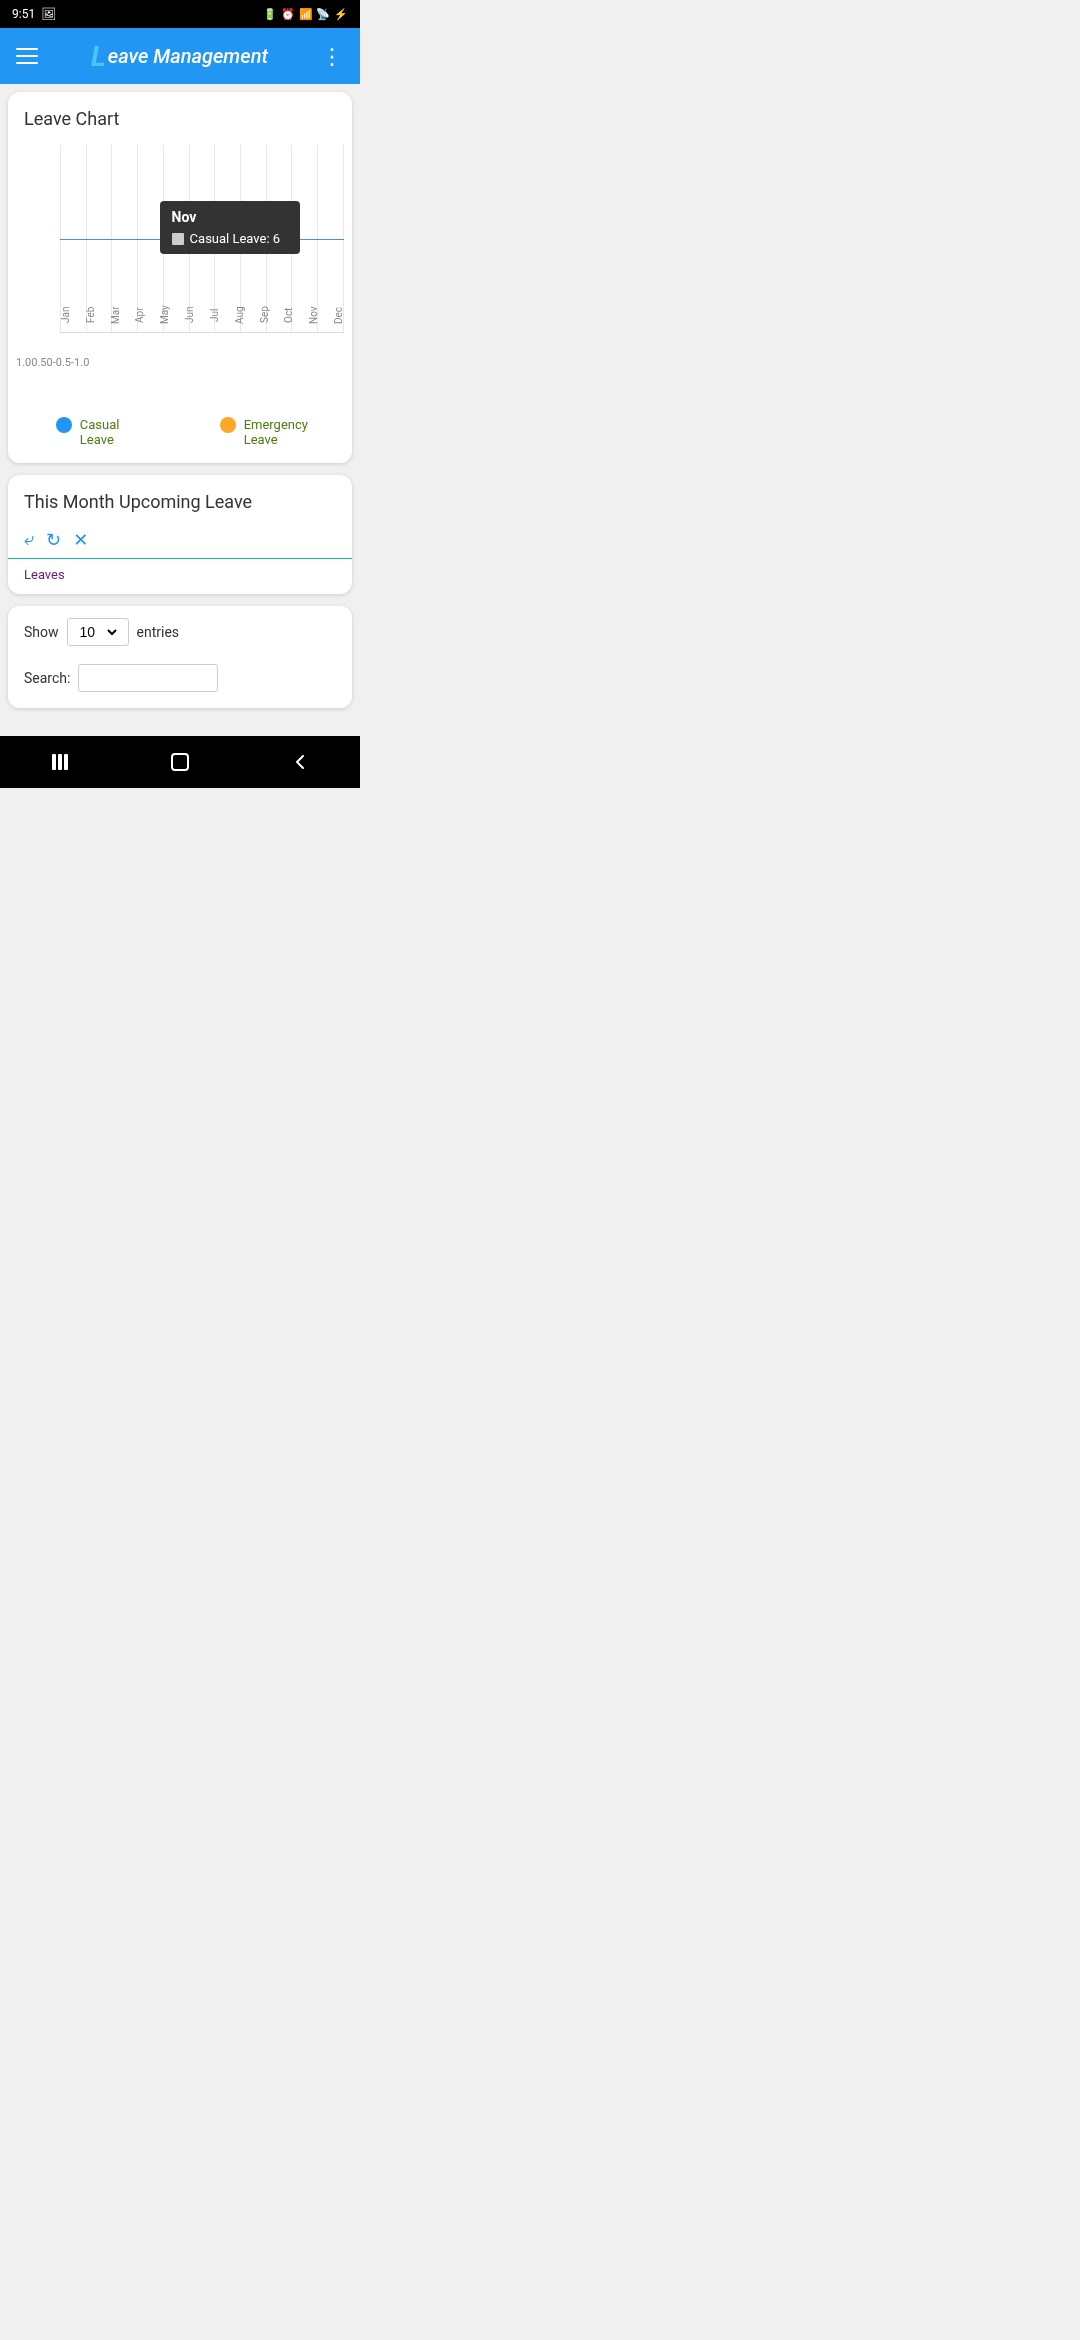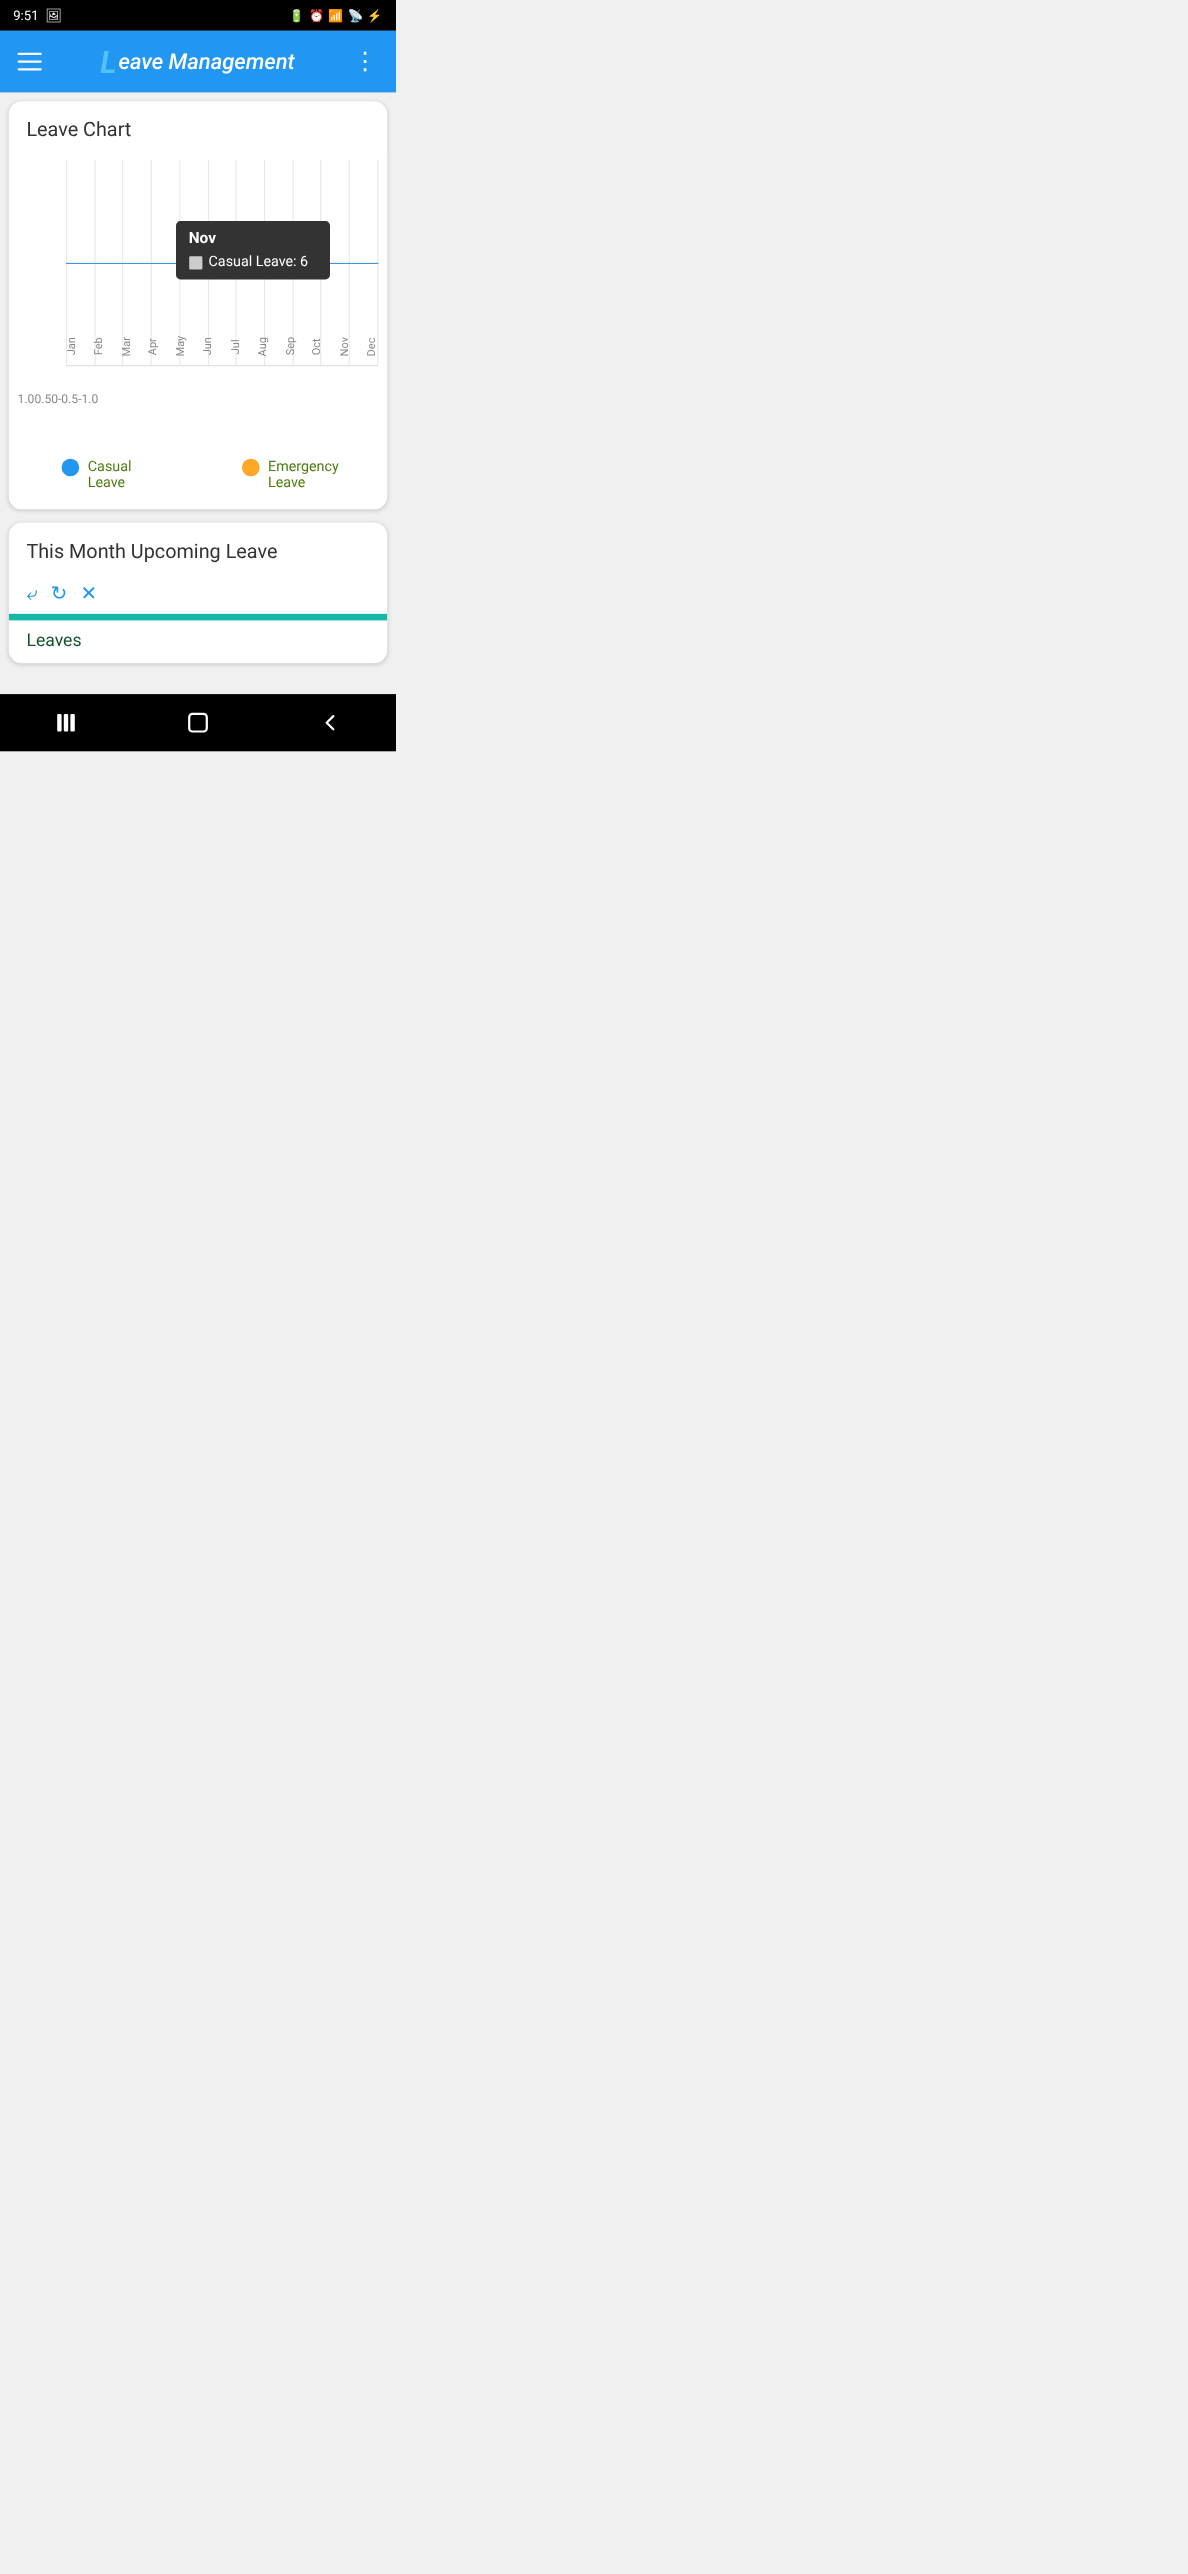--- a/index.html
+++ b/index.html
@@ -225,24 +225,24 @@
     }
     .ctrl-btn {
       font-size: 18px;
       cursor: pointer;
     }
     .ctrl-chevron { color: #2196F3; }
     .ctrl-refresh { color: #2196F3; }
     .ctrl-close { color: #2196F3; }
 
     .table-col-header {
-      font-size: 16px;
-      color: #14532d;
+      font-size: 13px;
+      color: #701a75;
       padding: 8px 16px 12px;
-      border-top: 6px solid #14b8a6;
+      border-top: 1px solid #14b8a6;
     }
 
     
     .show-entries-bar {
       background: #fff;
       padding: 12px 16px;
       display: flex;
       align-items: center;
       gap: 8px;
       font-size: 14px;
@@ -411,20 +411,38 @@
   <div class="card">
     <div class="section-title">This Month Upcoming Leave</div>
     <div class="table-controls">
       <span class="ctrl-btn ctrl-chevron">⤶</span>
       <span class="ctrl-btn ctrl-refresh">↻</span>
       <span class="ctrl-btn ctrl-close">✕</span>
     </div>
     <div class="table-col-header">Leaves</div>
   </div>
 
+  <div class="card">
+    <div class="show-entries-bar">
+      <span>Show</span>
+      <div class="entries-select">
+        <select>
+          <option value="10" selected="">10</option>
+          <option value="25">25</option>
+          <option value="50">50</option>
+          <option value="100">100</option>
+        </select>
+      </div>
+      <span>entries</span>
+    </div>
+    <div class="search-bar">
+      <label>Search:</label>
+      <input class="search-input" type="text" placeholder="" style="">
+    </div>
+  </div>
 
 </div>
 
 <div class="bottom-nav">
   <div class="bottom-nav-item">
     <svg width="24" height="24" viewBox="0 0 24 24" fill="none">
       <rect x="4" y="4" width="4" height="16" rx="1" fill="white"></rect>
       <rect x="10" y="4" width="4" height="16" rx="1" fill="white"></rect>
       <rect x="16" y="4" width="4" height="16" rx="1" fill="white"></rect>
     </svg>

